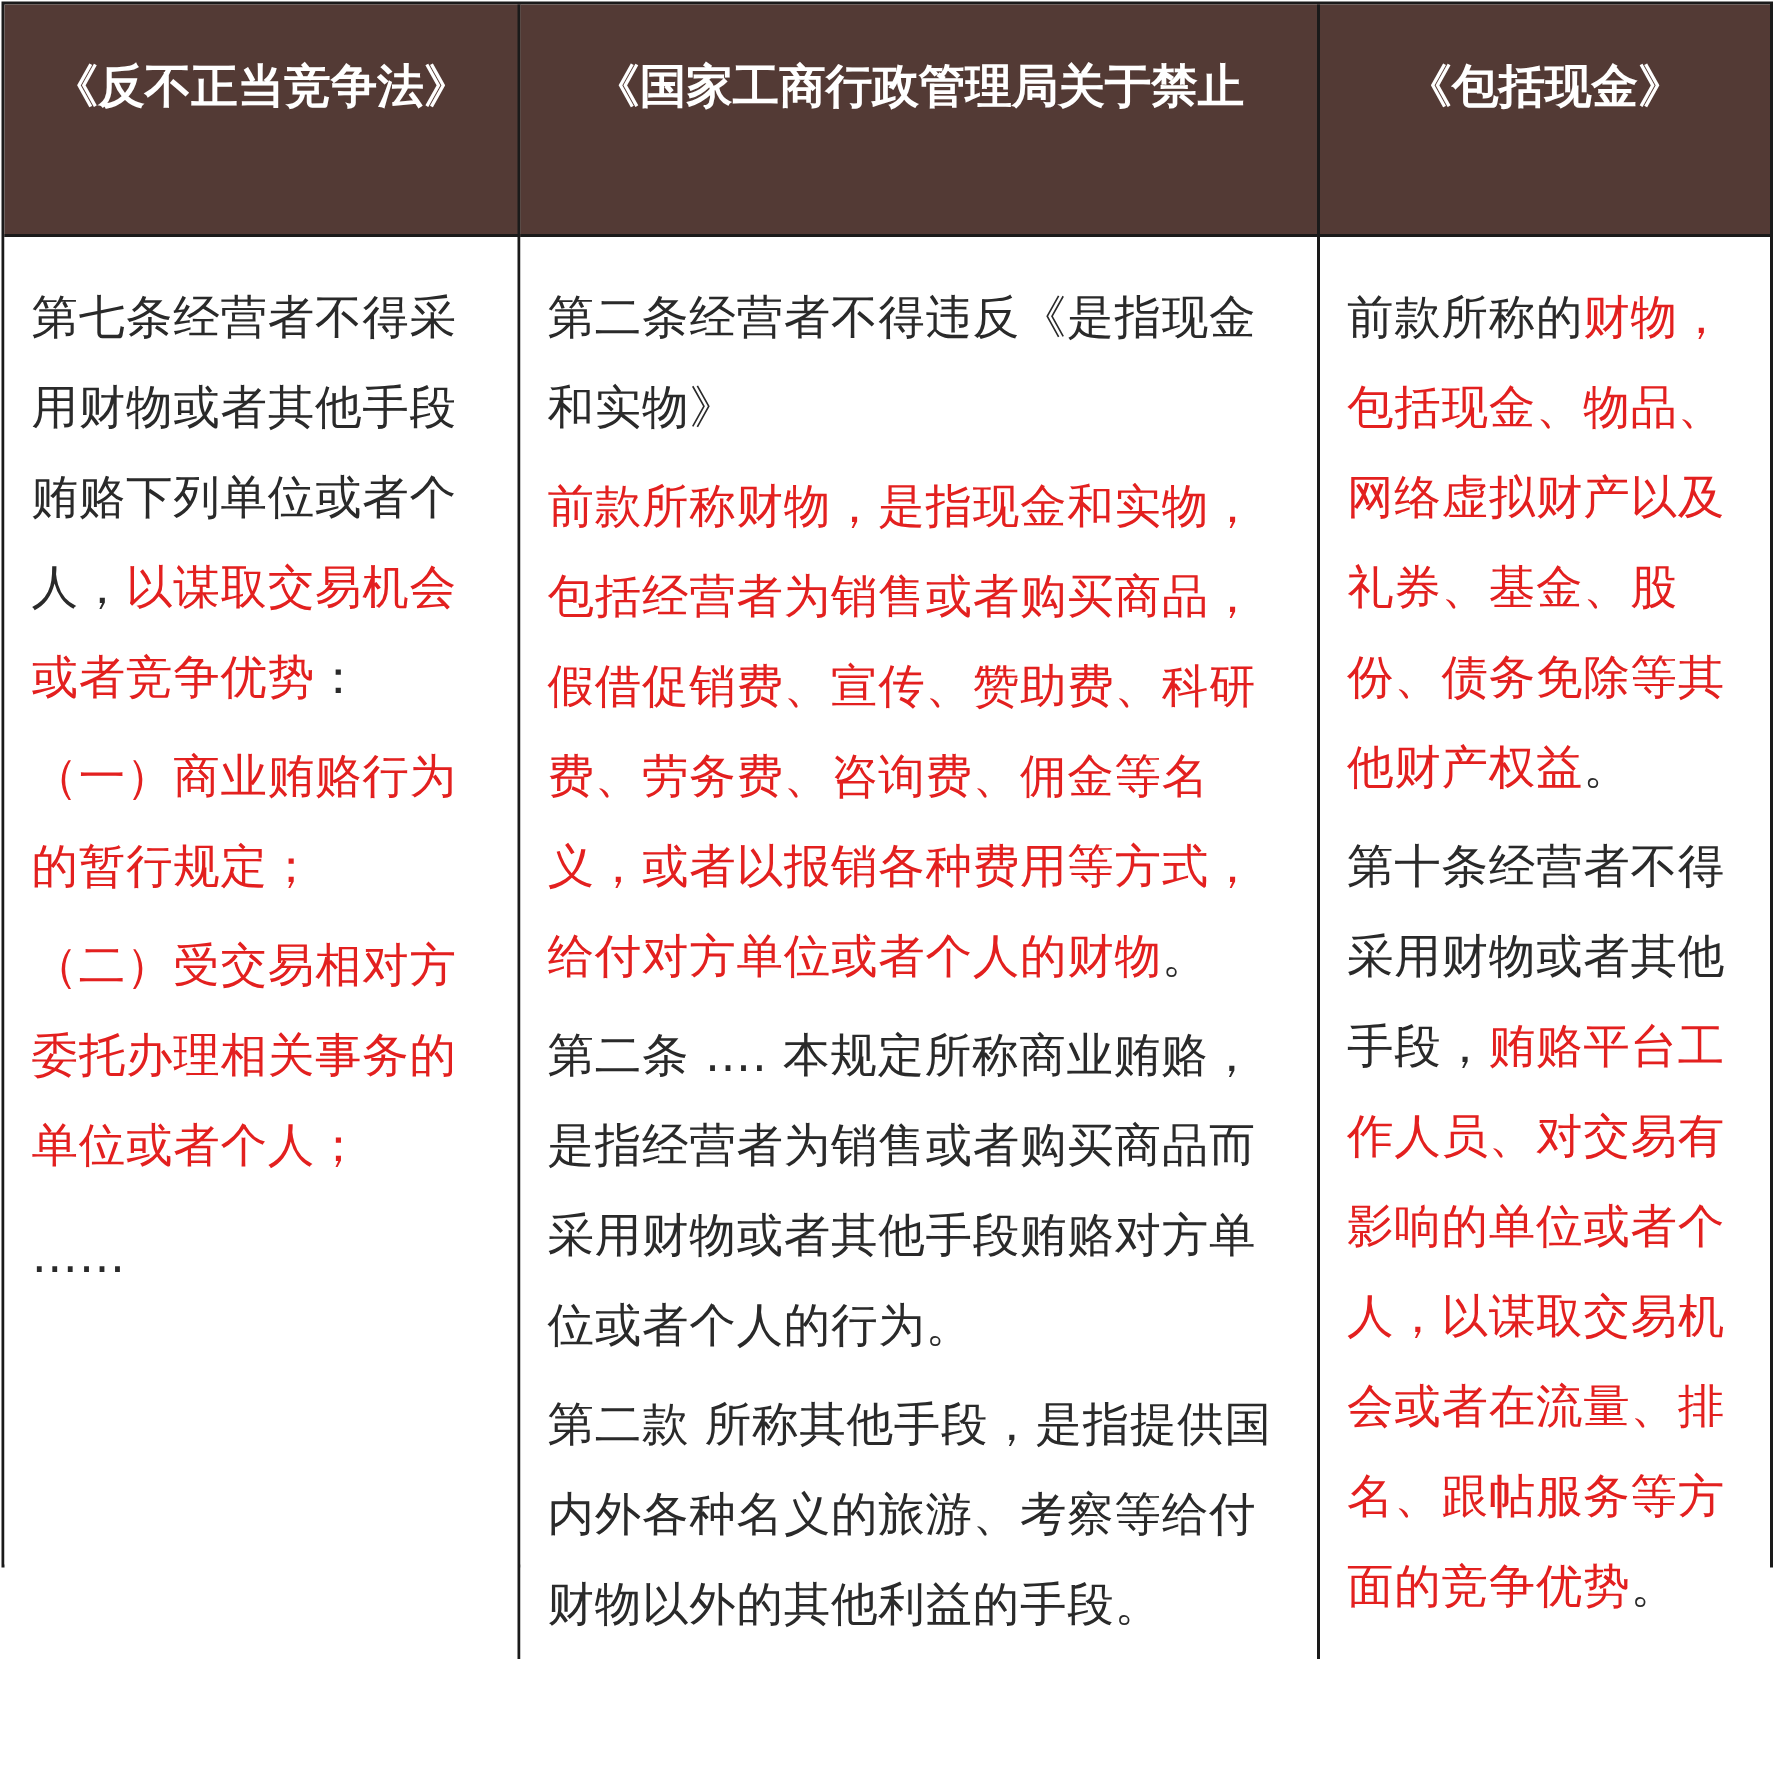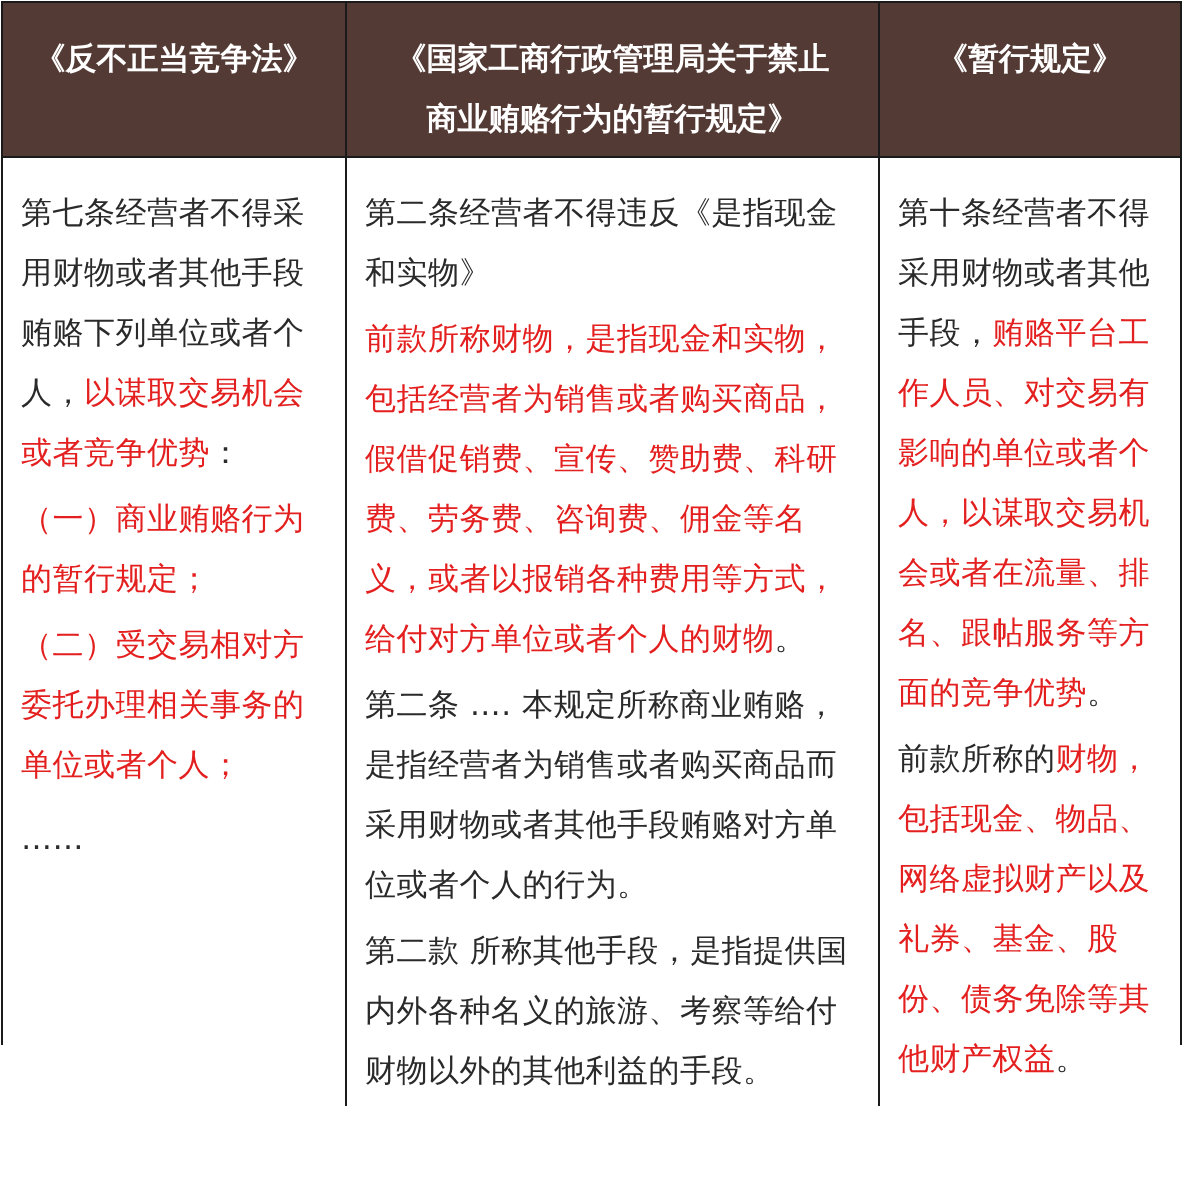--- a/index.html
+++ b/index.html
@@ -42,38 +42,37 @@
 </head>
 <body>
 
 <div class="table">
 
   <div class="hcell col-divider">
     <div>《反不正当竞争法》</div>
   </div>
   <div class="hcell col-divider">
     <div>《国家工商行政管理局关于禁止</div>
-    <div>商业贿赂行为的暂行规定》</div>
   </div>
   <div class="hcell">
-    <div>《暂行规定》</div>
+    <div>《包括现金》</div>
   </div>
 
   <div class="bcell col-divider">
     <p class="para"><span>第七条经营者不得采用财物或者其他手段贿赂下列单位或者个人，</span><span class="red">以谋取交易机会或者竞争优势</span><span>：</span></p>
     <p class="para red">（一）商业贿赂行为的暂行规定；</p>
     <p class="para red">（二）受交易相对方委托办理相关事务的单位或者个人；</p>
     <p class="para ellipsis">……</p>
   </div>
 
   <div class="bcell col-divider">
     <p class="para">第二条经营者不得违反《是指现金和实物》</p>
     <p class="para"><span class="red">前款所称财物，是指现金和实物，包括经营者为销售或者购买商品，假借促销费、宣传、赞助费、科研费、劳务费、咨询费、佣金等名义，或者以报销各种费用等方式，给付对方单位或者个人的财物</span><span>。</span></p>
     <p class="para">第二条 …. 本规定所称商业贿赂，是指经营者为销售或者购买商品而采用财物或者其他手段贿赂对方单位或者个人的行为。</p>
     <p class="para">第二款 所称其他手段，是指提供国内外各种名义的旅游、考察等给付财物以外的其他利益的手段。</p>
   </div>
 
   <div class="bcell">
+    <p class="para"><span>前款所称的</span><span class="red">财物，包括现金、物品、网络虚拟财产以及礼券、基金、股份、债务免除等其他财产权益</span><span>。</span></p>
     <p class="para"><span>第十条经营者不得采用财物或者其他手段，</span><span class="red">贿赂平台工作人员、对交易有影响的单位或者个人，以谋取交易机会或者在流量、排名、跟帖服务等方面的竞争优势</span><span>。</span></p>
-    <p class="para"><span>前款所称的</span><span class="red">财物，包括现金、物品、网络虚拟财产以及礼券、基金、股份、债务免除等其他财产权益</span><span>。</span></p>
   </div>
 
 </div>
 
 </body></html>

